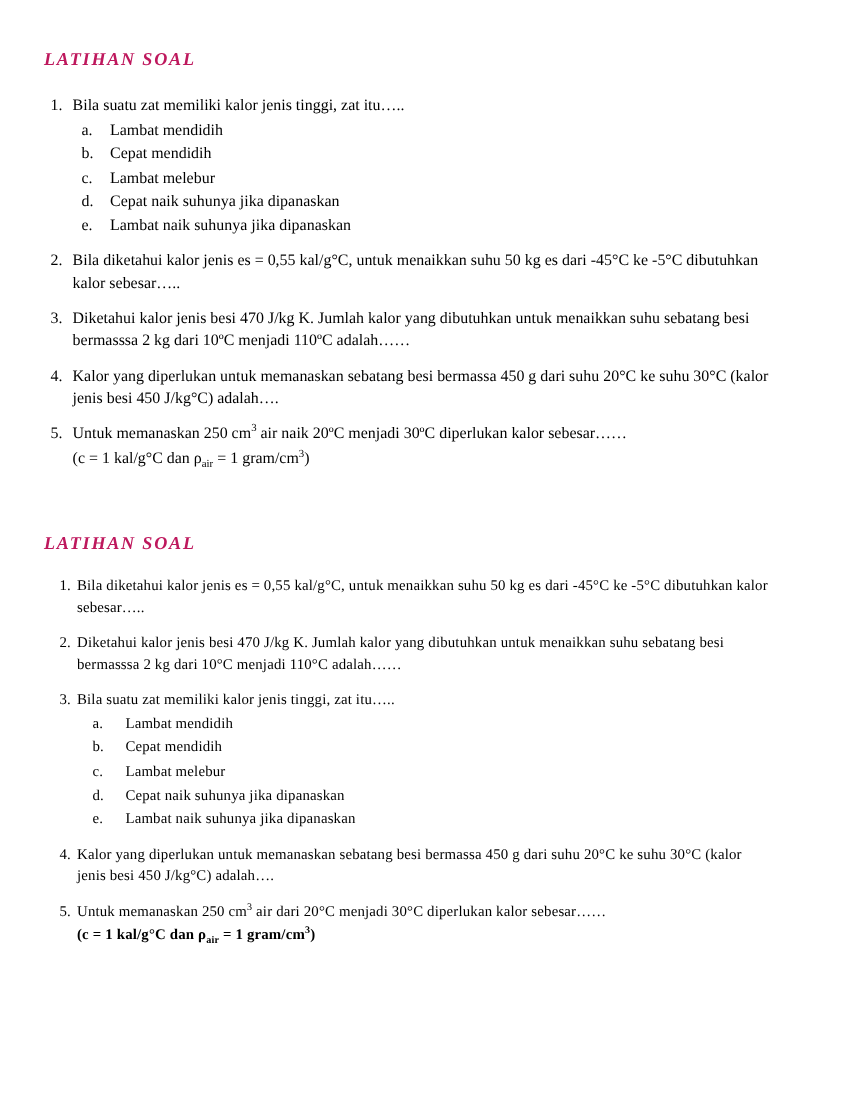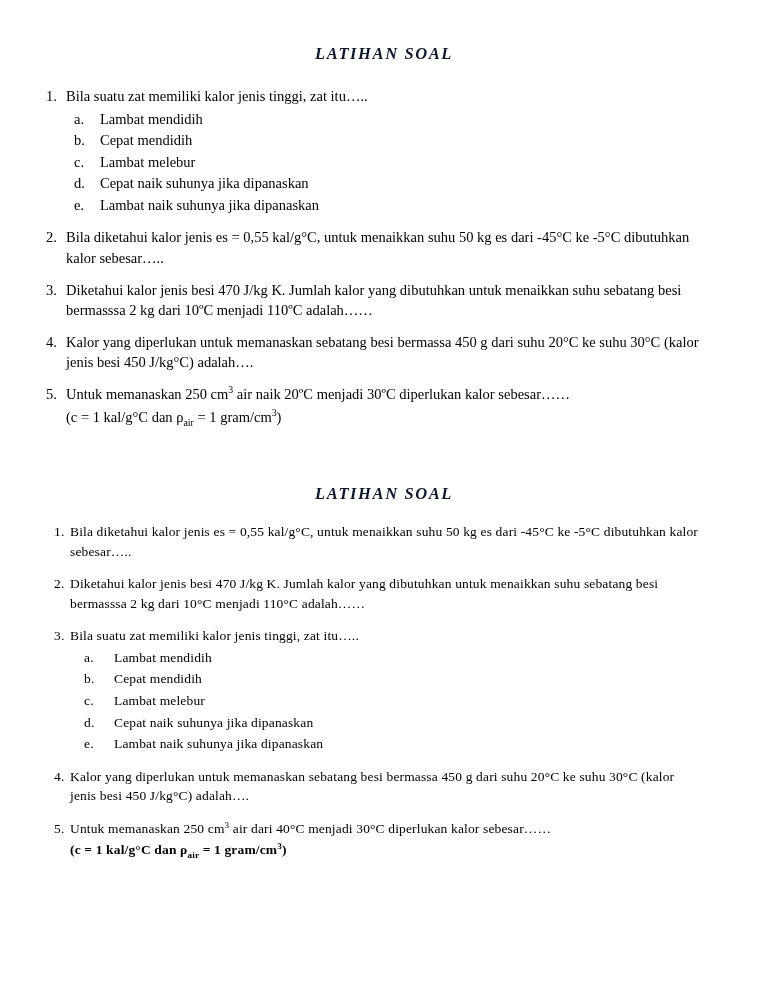--- a/index.html
+++ b/index.html
@@ -18,22 +18,22 @@
   .page {
     width: 768px;
     height: 994px;
     box-sizing: border-box;
     padding: 30px 40px 0 40px;
     position: relative;
   }
 
   
   .doc-title {
-    text-align: center;
-    color: #0f172a;
+    text-align: left;
+    color: #be185d;
     font-family: "Liberation Serif", serif;
     font-weight: bold;
     font-size: 16.5px;
     letter-spacing: 1.6px;
     font-style: italic;
     margin: 0;
     padding: 0;
   }
   .title-1 { margin-top: 14px; }
   .title-2 { margin-top: 0; }
@@ -244,20 +244,20 @@
     <div class="q-block">
       <div class="qrow">
         <span class="qnum">4.</span>
         <span class="qtext">Kalor yang diperlukan untuk memanaskan sebatang besi bermassa 450 g dari suhu 20°C ke suhu 30°C (kalor jenis besi 450 J/kg°C) adalah….</span>
       </div>
     </div>
 
     <div class="q-block">
       <div class="qrow">
         <span class="qnum">5.</span>
-        <span class="qtext"><span>Untuk memanaskan 250 cm</span><sup>3</sup><span> air dari 40°C menjadi 30°C diperlukan kalor sebesar……</span></span>
+        <span class="qtext"><span>Untuk memanaskan 250 cm</span><sup>3</sup><span> air dari 20°C menjadi 30°C diperlukan kalor sebesar……</span></span>
       </div>
       <div class="sub-line bold"><span>(c = 1 kal/g°C dan ρ</span><sub>air</sub><span> = 1 gram/cm</span><sup>3</sup><span>)</span></div>
     </div>
 
   </div>
 
 </div>
 
 </body></html>

